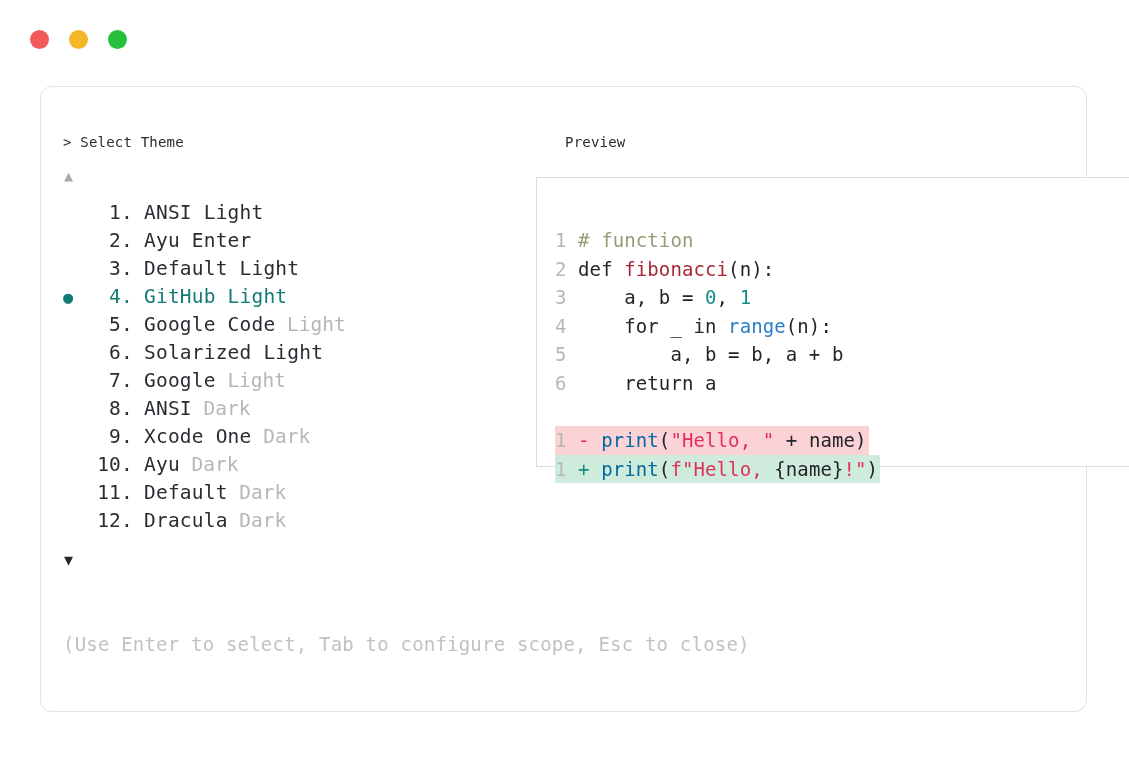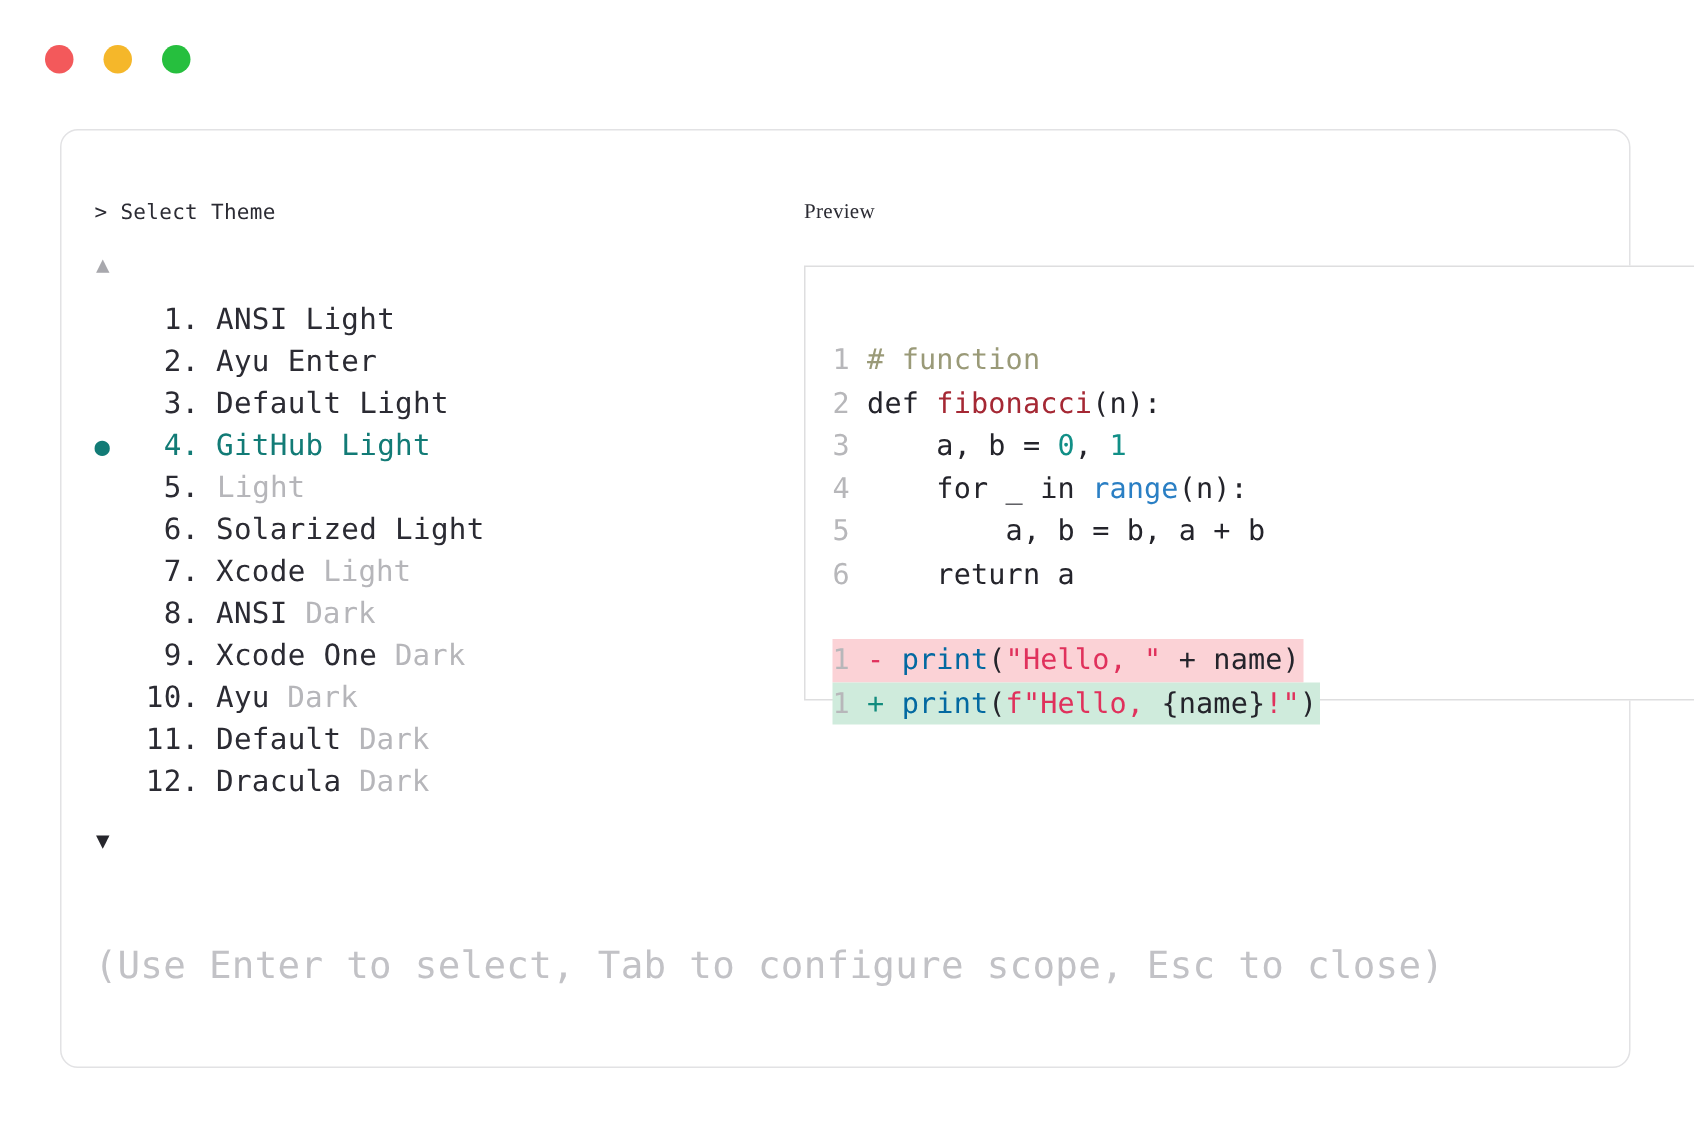--- a/index.html
+++ b/index.html
@@ -53,24 +53,23 @@
 
   
   .col-left {
     position: absolute;
     left: 22px;
     top: 44px;
     width: 470px;
   }
   .col-right {
     position: absolute;
-    left: 495px;
+    left: 524px;
     top: 44px;
     width: 530px;
-    font-family: Liberation Serif, serif;
   }
 
   .pane-title {
     font-size: 14px;
     color: #2b2b33;
     letter-spacing: 0.2px;
     line-height: 22px;
     white-space: pre;
   }
 
@@ -121,21 +120,21 @@
   .theme-row.selected .name-cell,
   .theme-row.selected .variant-dim {
     color: #127b76;
   }
 
   
   .hint {
     position: absolute;
     left: 22px;
     top: 545px;
-    font-size: 25px;
+    font-size: 19px;
     line-height: 24px;
     color: #c2c2c6;
     letter-spacing: 0.2px;
     white-space: pre;
     text-align: center;
   }
 
   
   .preview-box {
     position: absolute;
@@ -197,23 +196,23 @@
   <div class="card-inner">
 
     <div class="col-left">
       <div class="pane-title">&gt; Select Theme</div>
       <div class="scroll-up">▲</div>
       <ul class="theme-list" id="theme-list">
           <li class="theme-row"><span class="bullet-cell"></span><span class="num-cell"> 1.</span><span class="name-cell">ANSI Light</span></li>
           <li class="theme-row"><span class="bullet-cell"></span><span class="num-cell"> 2.</span><span class="name-cell">Ayu Enter</span></li>
           <li class="theme-row"><span class="bullet-cell"></span><span class="num-cell"> 3.</span><span class="name-cell">Default Light</span></li>
           <li class="theme-row selected"><span class="bullet-cell">●</span><span class="num-cell"> 4.</span><span class="name-cell">GitHub Light</span></li>
-          <li class="theme-row"><span class="bullet-cell"></span><span class="num-cell"> 5.</span><span class="variant-dim"> Light</span></li>
+          <li class="theme-row"><span class="bullet-cell"></span><span class="num-cell"> 5.</span><span class="name-cell">Google Code</span><span class="variant-dim"> Light</span></li>
           <li class="theme-row"><span class="bullet-cell"></span><span class="num-cell"> 6.</span><span class="name-cell">Solarized Light</span></li>
-          <li class="theme-row"><span class="bullet-cell"></span><span class="num-cell"> 7.</span><span class="name-cell">Xcode</span><span class="variant-dim"> Light</span></li>
+          <li class="theme-row"><span class="bullet-cell"></span><span class="num-cell"> 7.</span><span class="name-cell">Google</span><span class="variant-dim"> Light</span></li>
           <li class="theme-row"><span class="bullet-cell"></span><span class="num-cell"> 8.</span><span class="name-cell">ANSI</span><span class="variant-dim"> Dark</span></li>
           <li class="theme-row"><span class="bullet-cell"></span><span class="num-cell"> 9.</span><span class="name-cell">Xcode One</span><span class="variant-dim"> Dark</span></li>
           <li class="theme-row"><span class="bullet-cell"></span><span class="num-cell">10.</span><span class="name-cell">Ayu</span><span class="variant-dim"> Dark</span></li>
           <li class="theme-row"><span class="bullet-cell"></span><span class="num-cell">11.</span><span class="name-cell">Default</span><span class="variant-dim"> Dark</span></li>
           <li class="theme-row"><span class="bullet-cell"></span><span class="num-cell">12.</span><span class="name-cell">Dracula</span><span class="variant-dim"> Dark</span></li>
         </ul>
       <div class="scroll-down">▼</div>
     </div>
 
     <div class="col-right">

